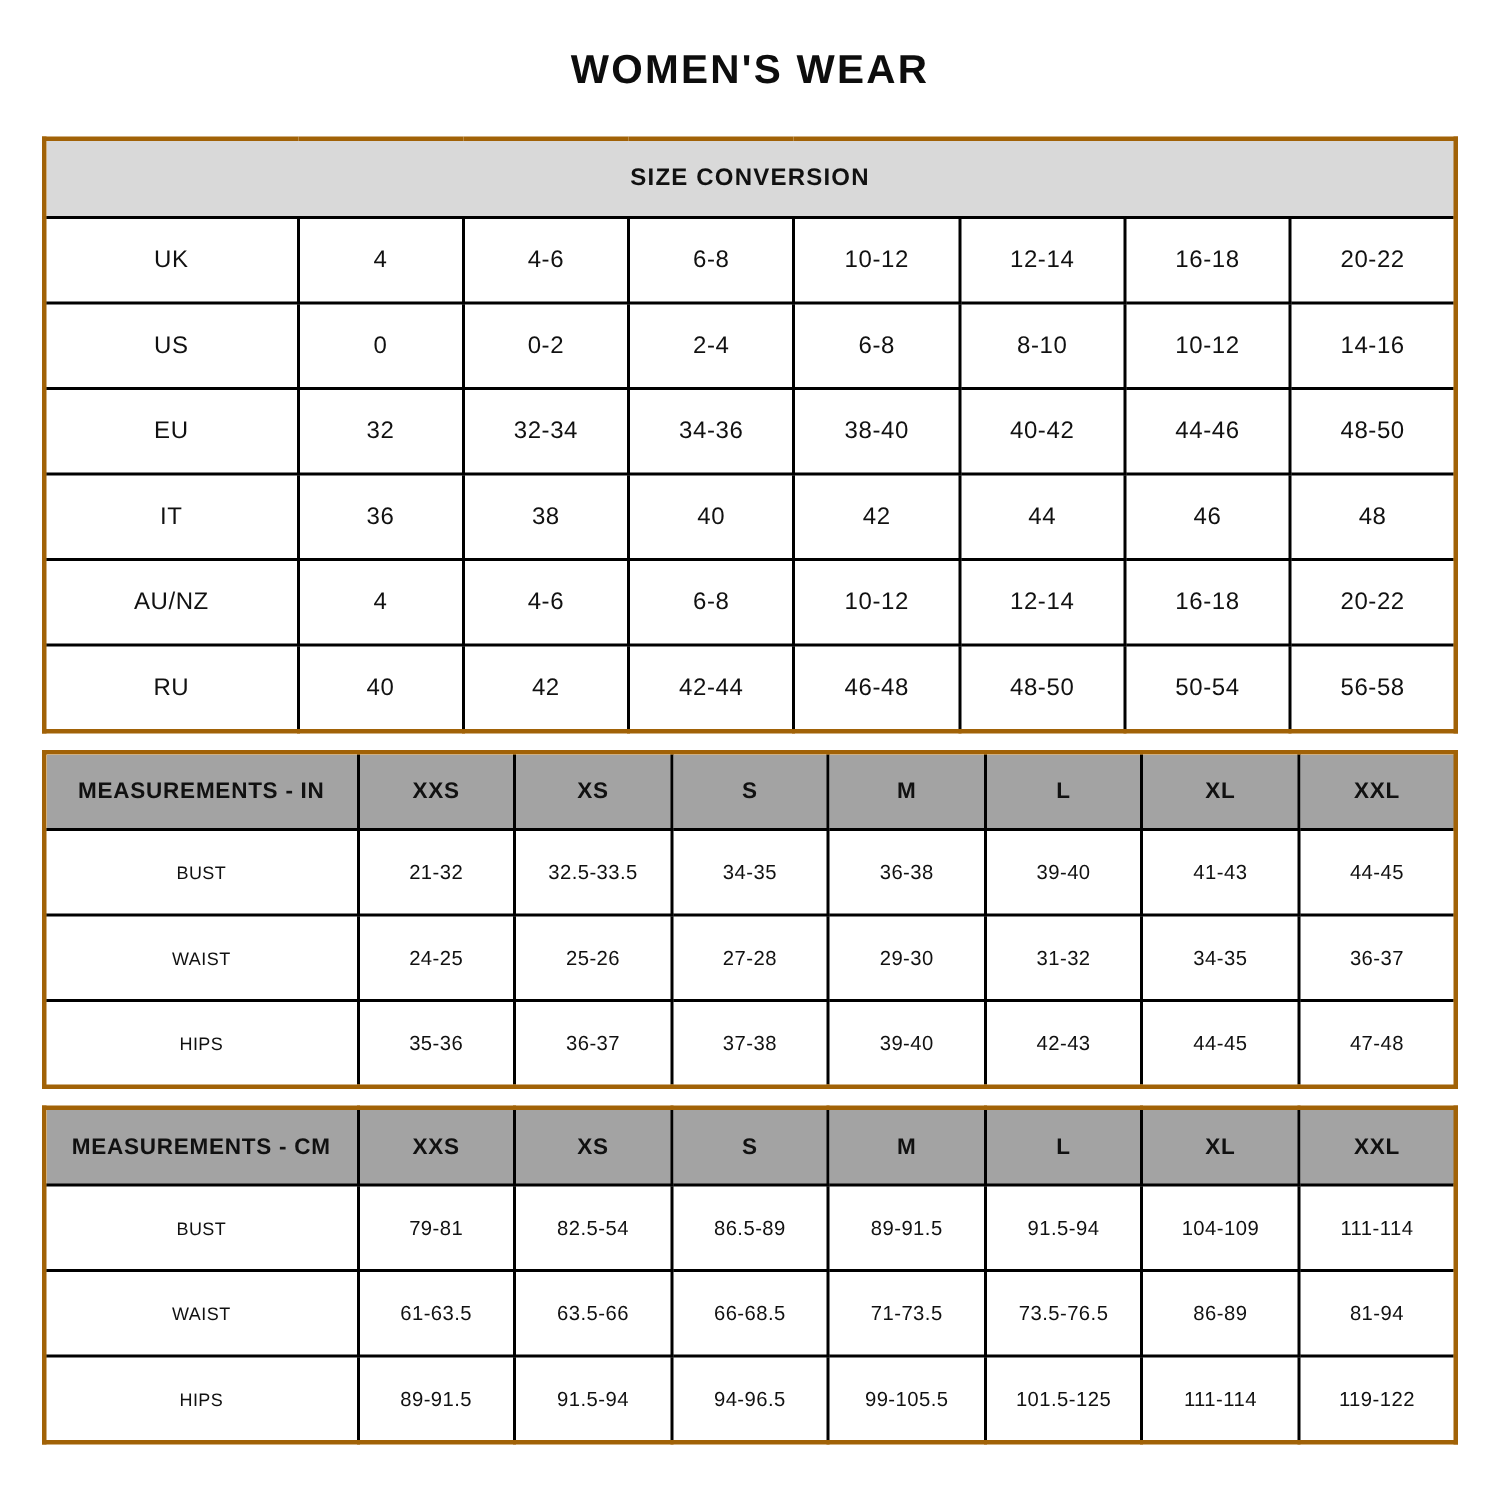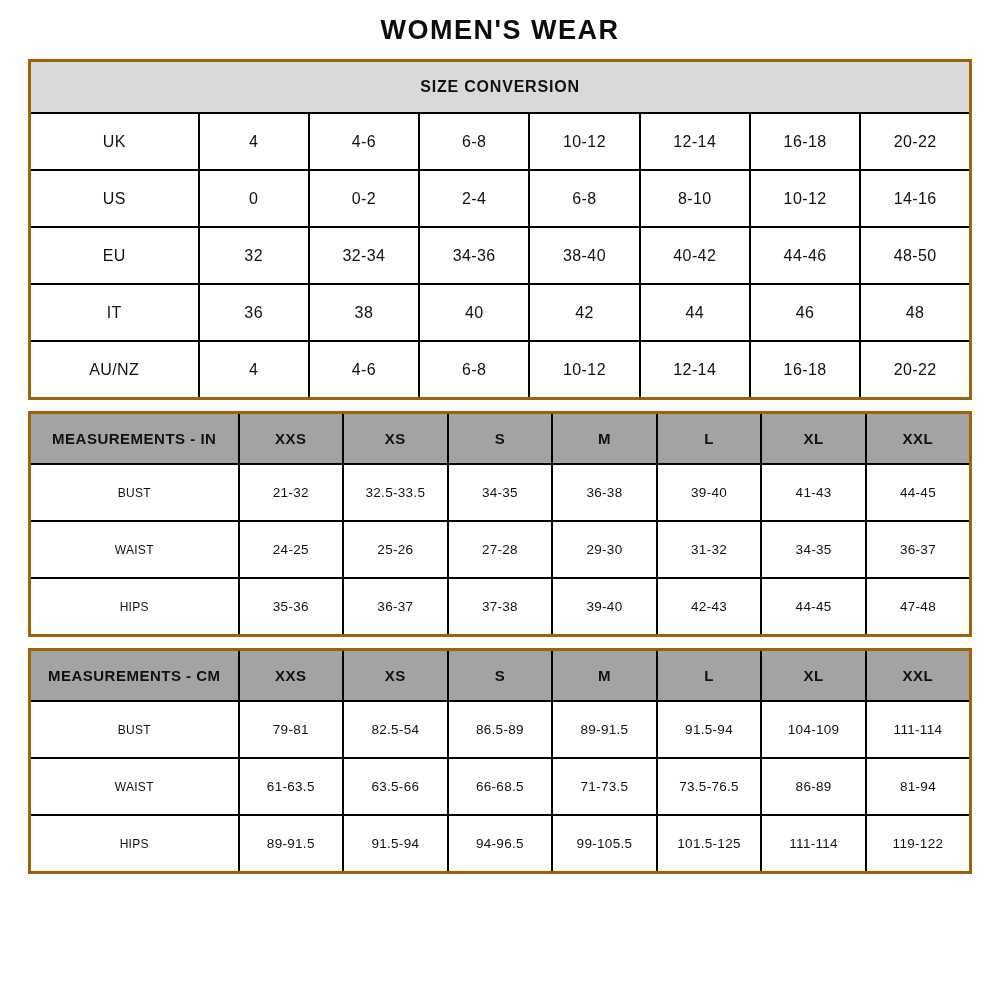--- a/index.html
+++ b/index.html
@@ -12,21 +12,21 @@
     color: #111111;
     -webkit-font-smoothing: antialiased;
   }
   .page {
     width: 1000px;
     height: 1000px;
     overflow: hidden;
     box-sizing: border-box;
   }
   .title {
-    margin: 0;
+    margin: 16px;
     padding: 15px 0 13px 0;
     text-align: center;
     font-size: 27px;
     font-weight: 700;
     letter-spacing: 1.5px;
     color: #0d0d0d;
   }
   table.tbl {
     border-collapse: collapse;
     table-layout: fixed;
@@ -128,20 +128,30 @@
       </tr>
       <tr>
         <td>AU/NZ</td>
         <td>4</td>
         <td>4-6</td>
         <td>6-8</td>
         <td>10-12</td>
         <td>12-14</td>
         <td>16-18</td>
         <td>20-22</td>
+      </tr>
+      <tr>
+        <td>RU</td>
+        <td>40</td>
+        <td>42</td>
+        <td>42-44</td>
+        <td>46-48</td>
+        <td>48-50</td>
+        <td>50-54</td>
+        <td>56-58</td>
       </tr>
     </tbody>
   </table>
 
   <table class="tbl meas">
     <colgroup>
       <col class="label-col">
         <col>
         <col>
         <col>

